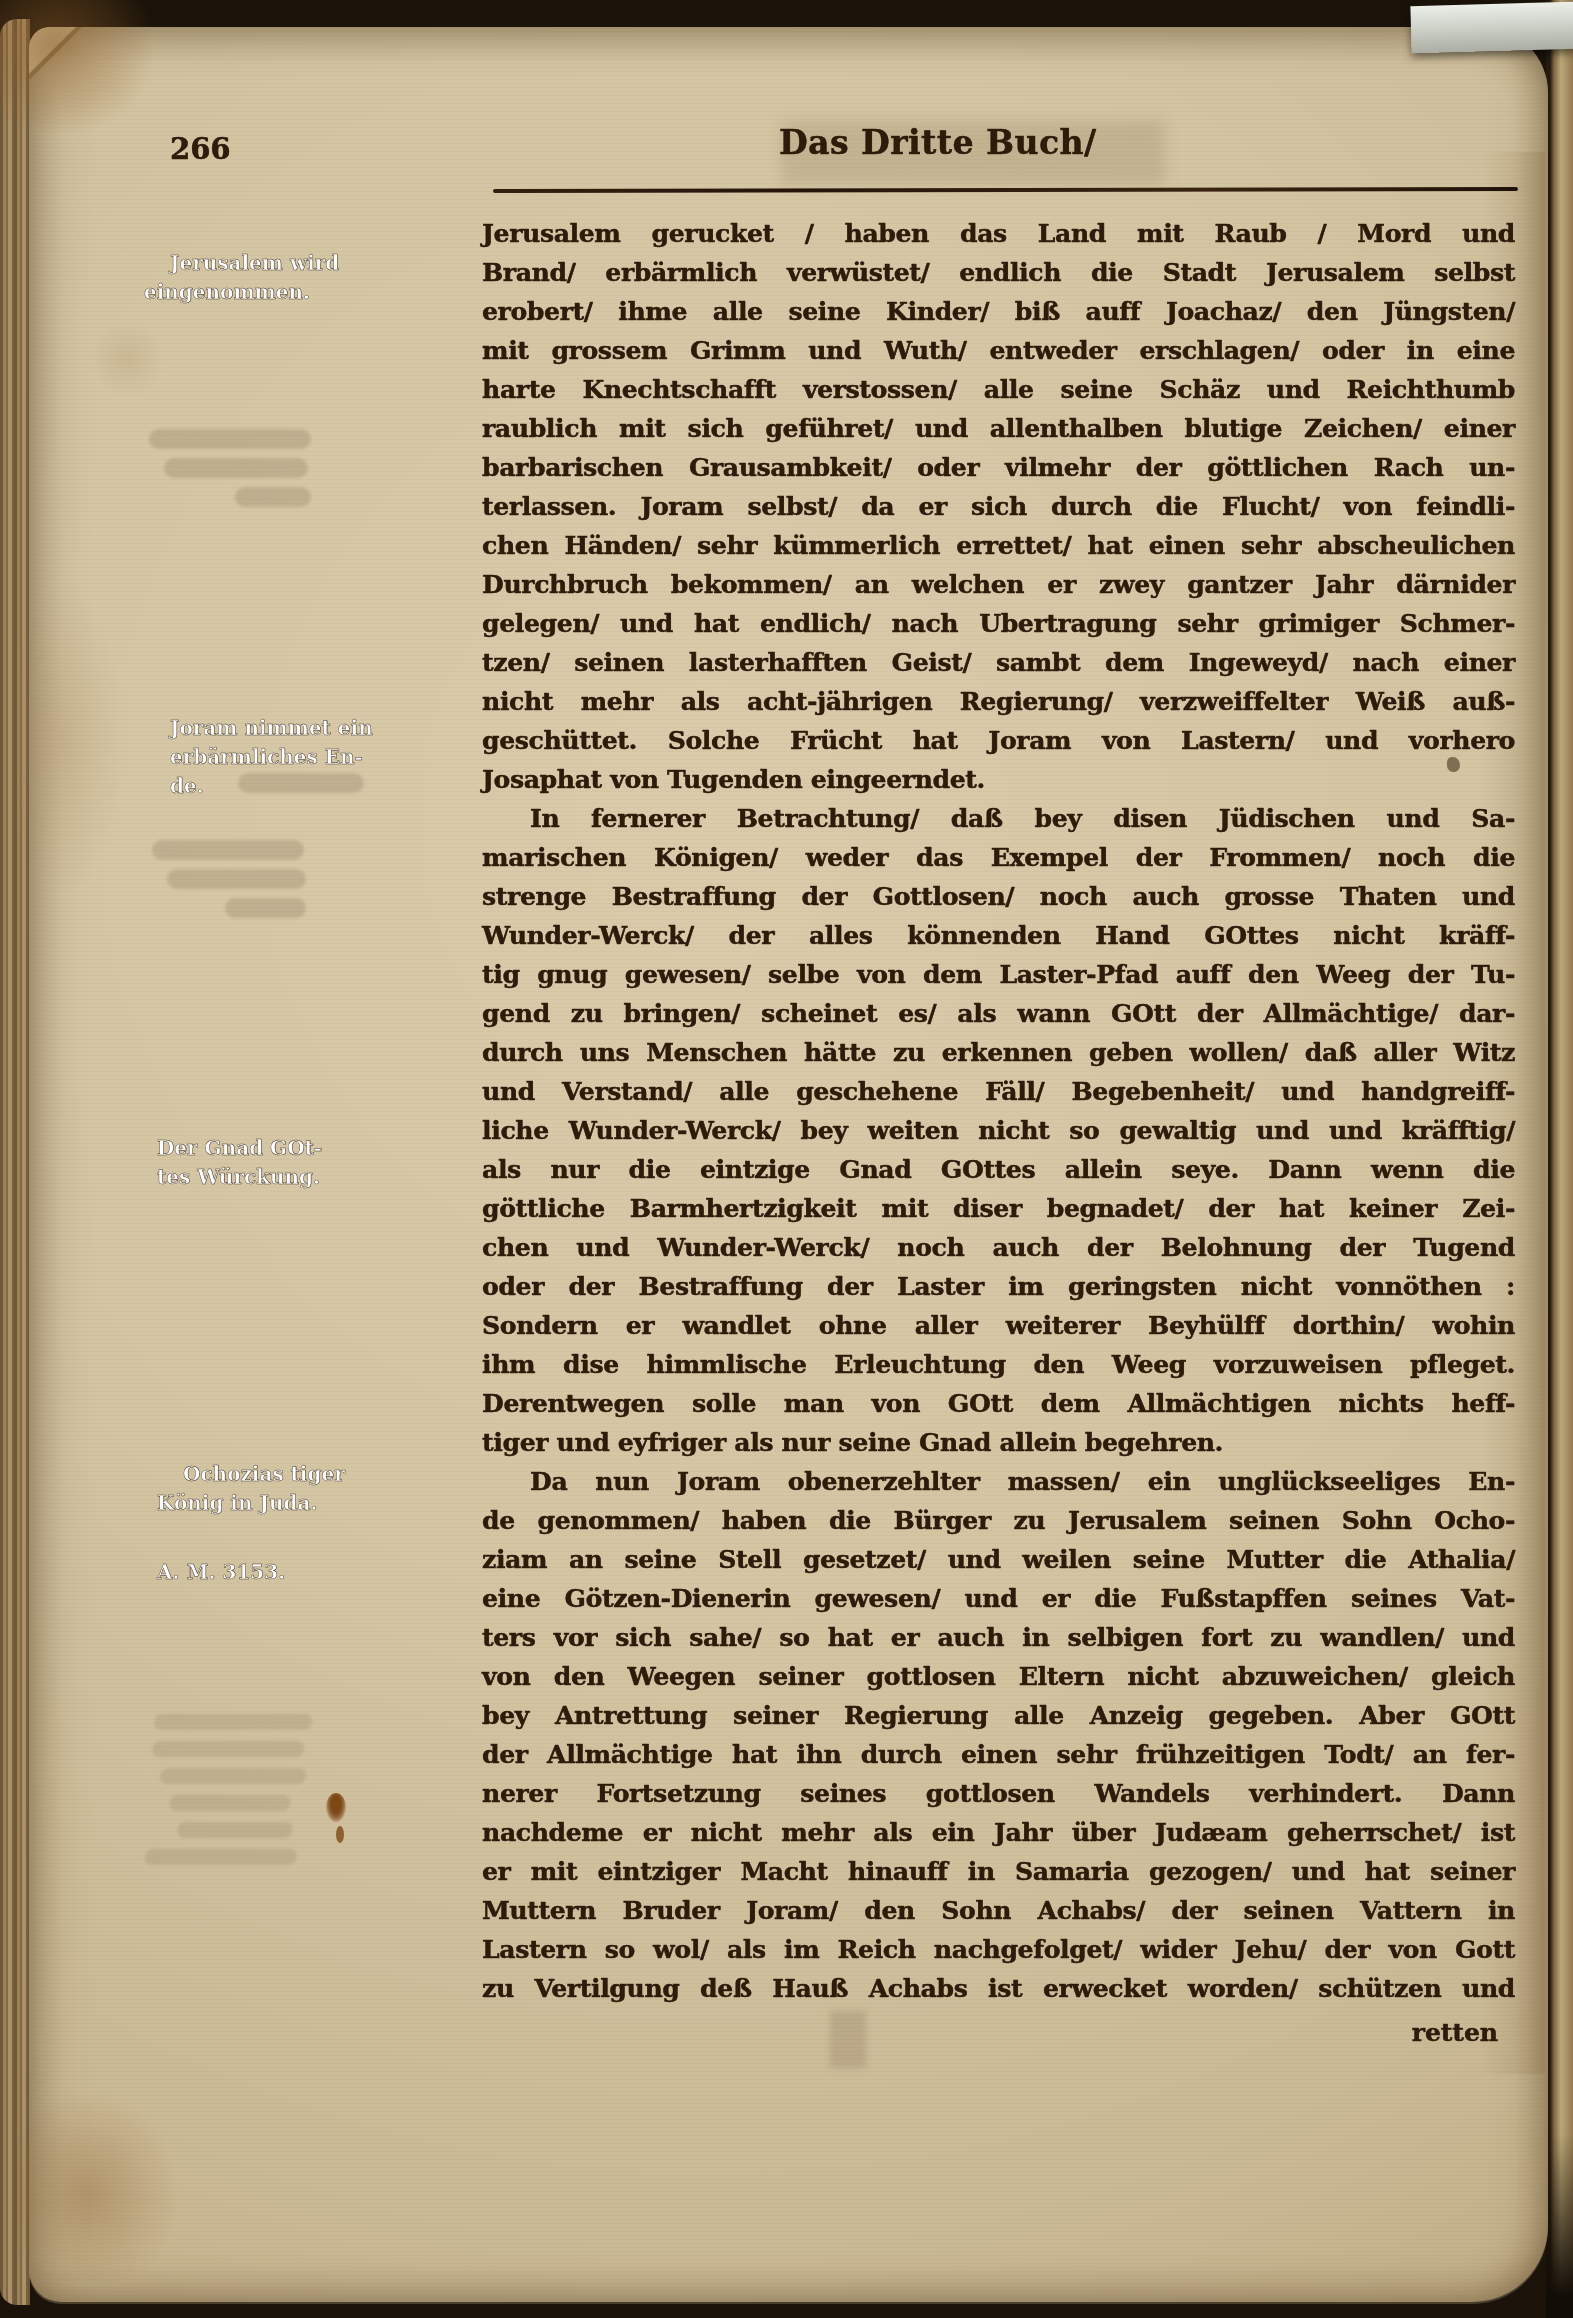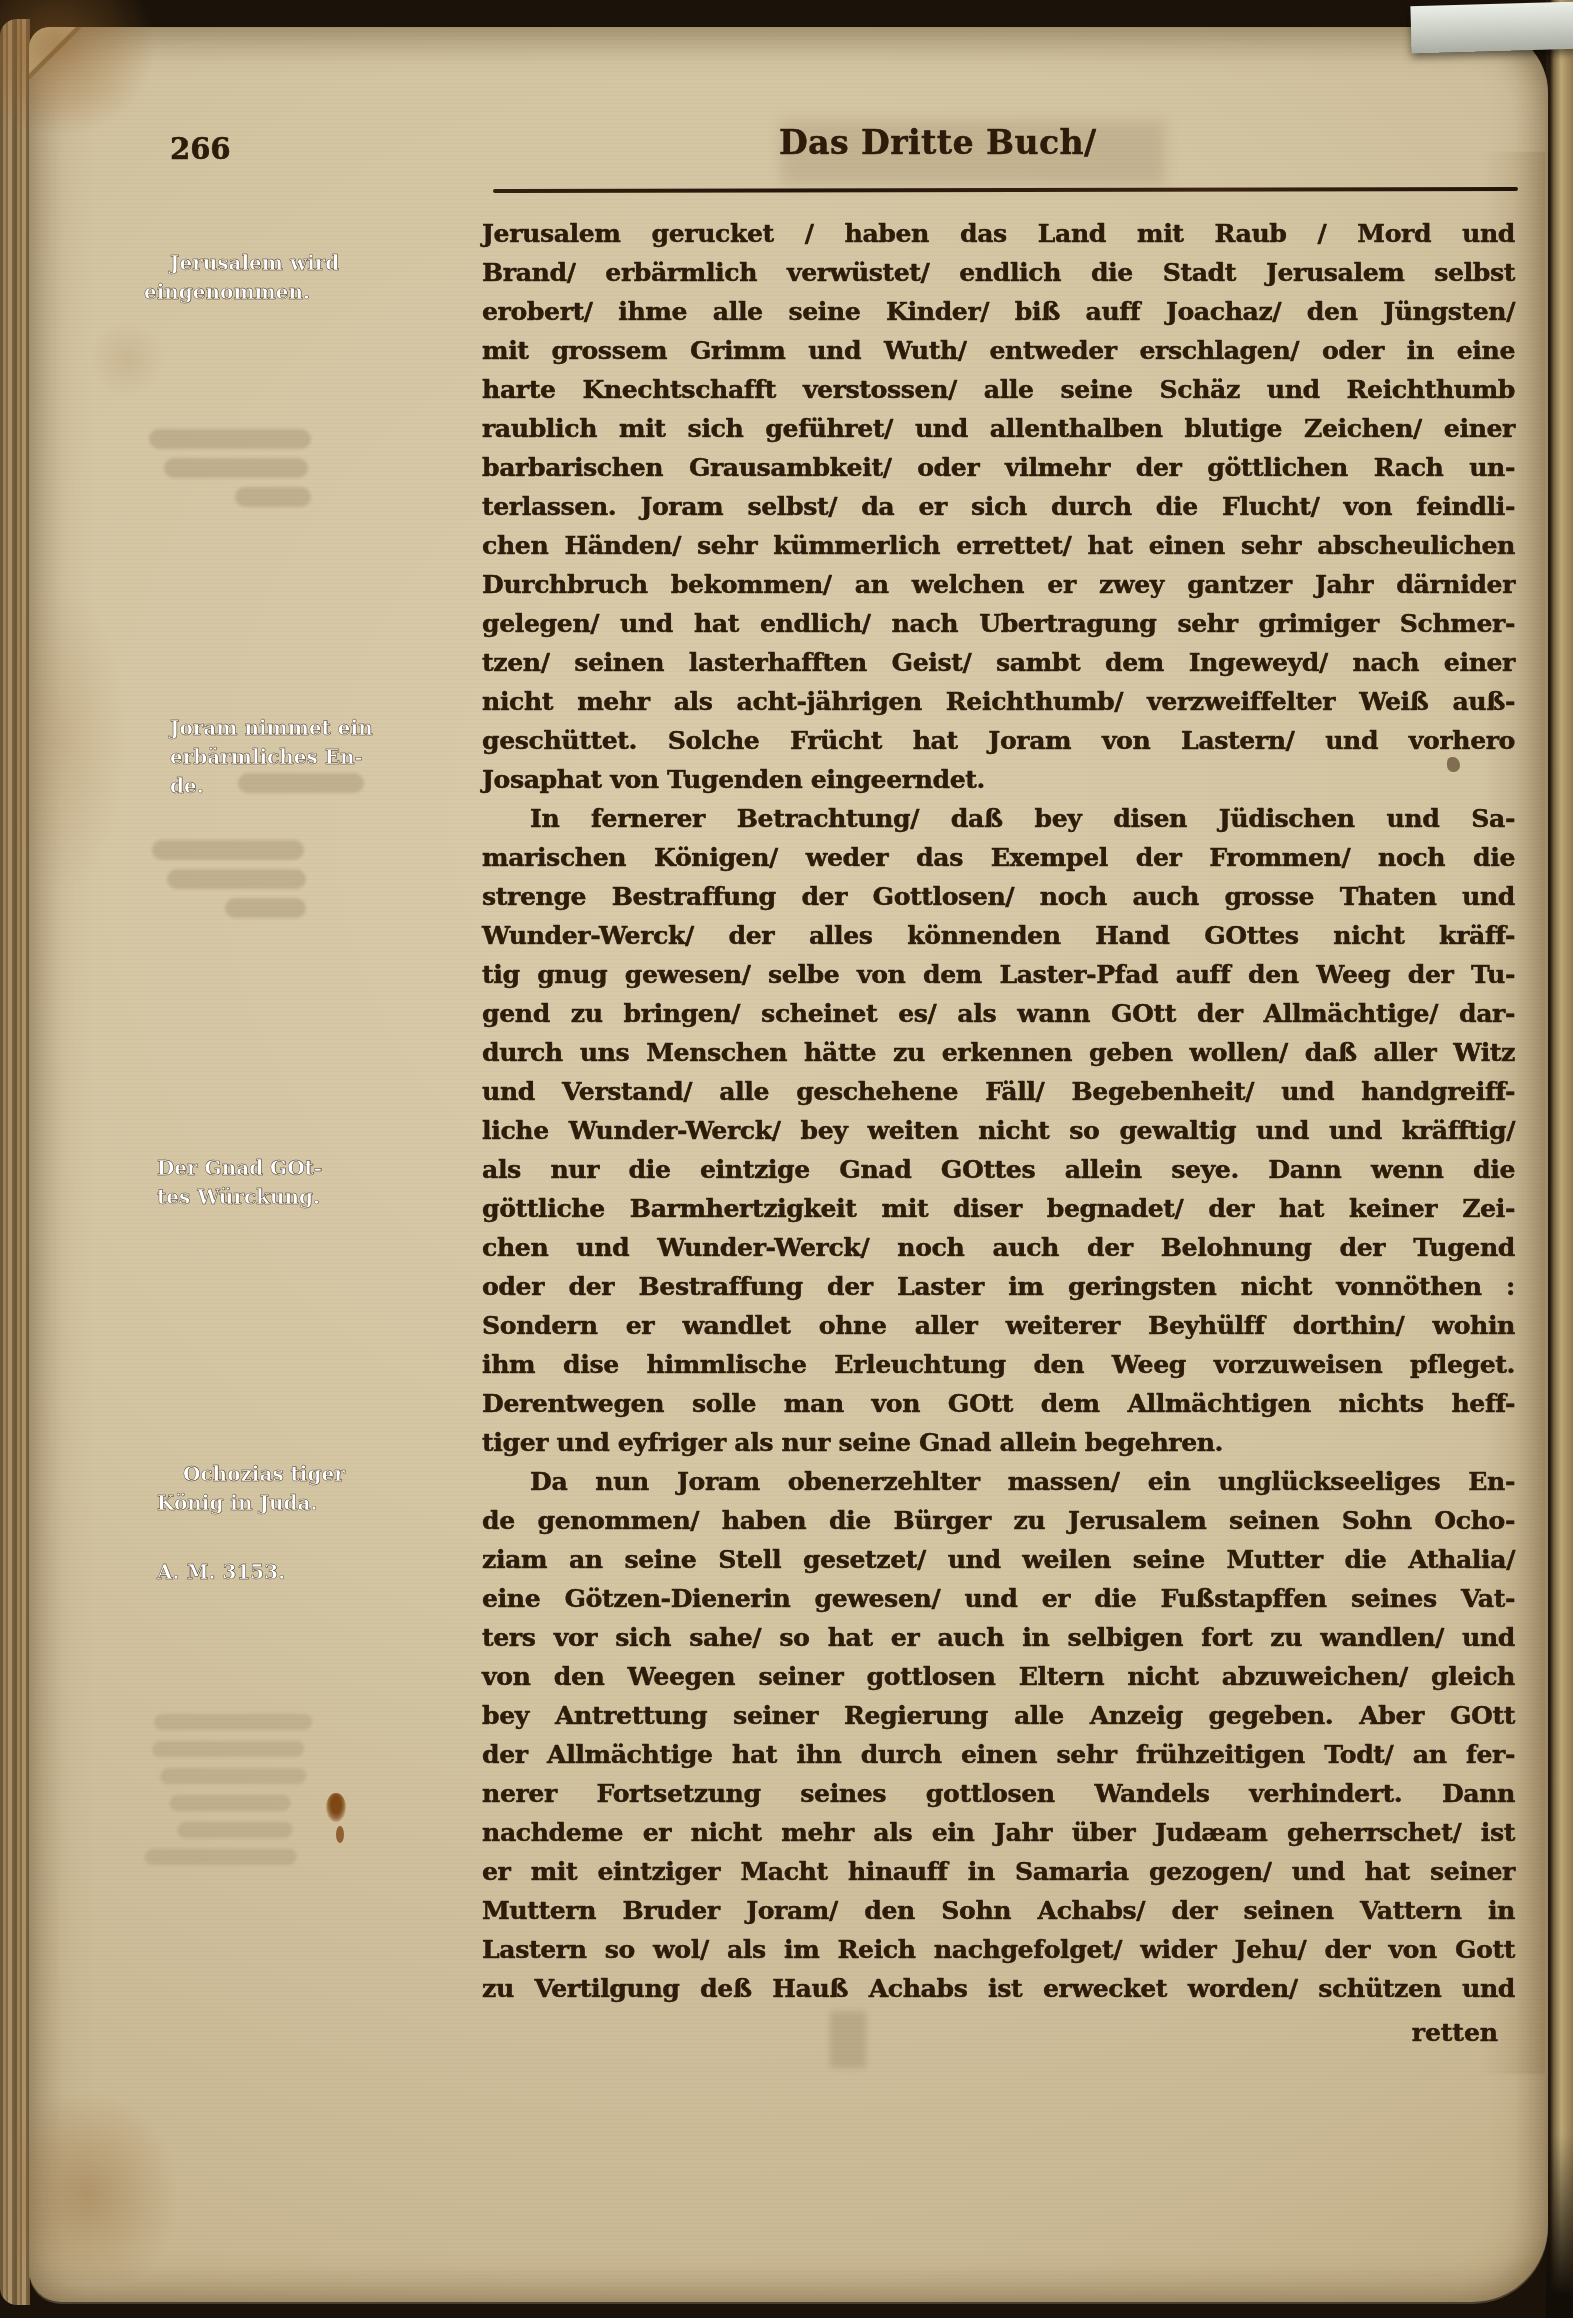--- a/index.html
+++ b/index.html
@@ -80,21 +80,21 @@
   .body-line:nth-child(16),.body-line:nth-child(33){text-indent:48px;}
 
   .catchword{position:absolute;left:1265px;top:2018px;width:233px;z-index:3;
     font-size:25px;text-align:right;}
 
   .mnote{position:absolute;z-index:3;font-size:20px;line-height:29px;color:#ffffff;}
   .mline{white-space:nowrap;}
   .mline.ind{text-indent:26px;}
   .mnote-jerusalem{left:144px;top:249px;width:182px;}
   .mnote-joram{left:157px;top:714px;width:182px;margin-left:13px;}
-  .mnote-gnad{left:157px;top:1134px;width:182px;margin-top:20px;}
+  .mnote-gnad{left:157px;top:1134px;width:182px;}
   .mnote-ochozias{left:157px;top:1460px;width:182px;}
   .mnote-am{left:157px;top:1558px;width:172px;}
 
   
   .ghost{position:absolute;z-index:2;opacity:.5;filter:blur(1.5px);}
   .gbar{background:rgba(100,80,52,.38);border-radius:10px;height:20px;margin-bottom:9px;}
   .ghost-latin{transform:skewX(-4deg);opacity:.42;}
   .ghost-latin .gbar{height:16px;margin-bottom:11px;background:rgba(96,78,50,.34);}
 
   .ghost-header{position:absolute;left:781px;top:121px;width:384px;height:63px;z-index:2;
@@ -194,21 +194,21 @@
       <div class="body-line">erobert/ ihme alle seine Kinder/ biß auff Joachaz/ den Jüngsten/</div>
       <div class="body-line">mit grossem Grimm und Wuth/ entweder erschlagen/ oder in eine</div>
       <div class="body-line">harte Knechtschafft verstossen/ alle seine Schäz und Reichthumb</div>
       <div class="body-line">raublich mit sich geführet/ und allenthalben blutige Zeichen/ einer</div>
       <div class="body-line">barbarischen Grausambkeit/ oder vilmehr der göttlichen Rach un-</div>
       <div class="body-line">terlassen. Joram selbst/ da er sich durch die Flucht/ von feindli-</div>
       <div class="body-line">chen Händen/ sehr kümmerlich errettet/ hat einen sehr abscheulichen</div>
       <div class="body-line">Durchbruch bekommen/ an welchen er zwey gantzer Jahr därnider</div>
       <div class="body-line">gelegen/ und hat endlich/ nach Ubertragung sehr grimiger Schmer-</div>
       <div class="body-line">tzen/ seinen lasterhafften Geist/ sambt dem Ingeweyd/ nach einer</div>
-      <div class="body-line">nicht mehr als acht-jährigen Reichthumb/ verzweiffelter Weiß auß-</div>
+      <div class="body-line">nicht mehr als acht-jährigen Regierung/ verzweiffelter Weiß auß-</div>
       <div class="body-line">geschüttet. Solche Frücht hat Joram von Lastern/ und vorhero</div>
       <div class="body-line">Josaphat von Tugenden eingeerndet.</div>
       <div class="body-line">In fernerer Betrachtung/ daß bey disen Jüdischen und Sa-</div>
       <div class="body-line">marischen Königen/ weder das Exempel der Frommen/ noch die</div>
       <div class="body-line">strenge Bestraffung der Gottlosen/ noch auch grosse Thaten und</div>
       <div class="body-line">Wunder-Werck/ der alles könnenden Hand GOttes nicht kräff-</div>
       <div class="body-line">tig gnug gewesen/ selbe von dem Laster-Pfad auff den Weeg der Tu-</div>
       <div class="body-line">gend zu bringen/ scheinet es/ als wann GOtt der Allmächtige/ dar-</div>
       <div class="body-line">durch uns Menschen hätte zu erkennen geben wollen/ daß aller Witz</div>
       <div class="body-line">und Verstand/ alle geschehene Fäll/ Begebenheit/ und handgreiff-</div>

